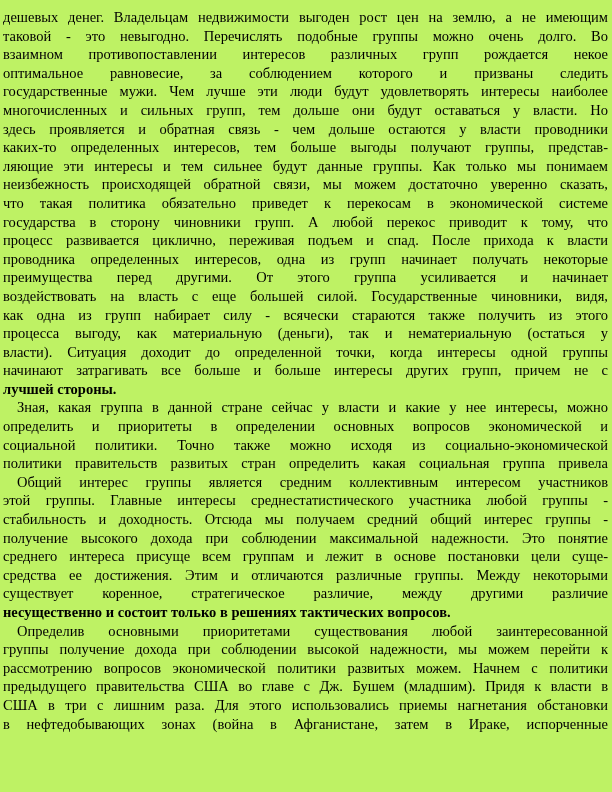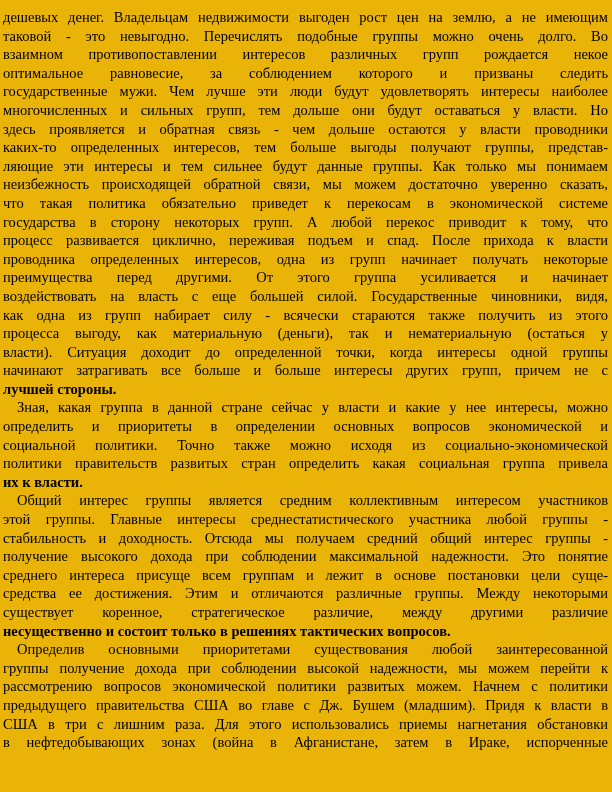--- a/index.html
+++ b/index.html
@@ -8,21 +8,21 @@
     height: 792px;
     background: #ffffff;
     overflow: hidden;
   }
   .page {
     position: relative;
     width: 612px;
     height: 792px;
     box-sizing: border-box;
     padding: 8px 4px 0 3px;
-    background: #eab308;
+    background: #bef264;
   }
   .textblock { width: 605px; }
   .paragraph { margin: 0; padding: 0; }
   .line {
     font-family: "Liberation Serif", "DejaVu Serif", serif;
     font-size: 14.5px;
     color: #000000;
     height: 18.6px;
     line-height: 18.6px;
     text-align: justify;
@@ -48,37 +48,36 @@
         <div class="line">таковой - это невыгодно. Перечислять подобные группы можно очень долго. Во</div>
         <div class="line">взаимном противопоставлении интересов различных групп рождается некое</div>
         <div class="line">оптимальное равновесие, за соблюдением которого и призваны следить</div>
         <div class="line">государственные мужи. Чем лучше эти люди будут удовлетворять интересы наиболее</div>
         <div class="line">многочисленных и сильных групп, тем дольше они будут оставаться у власти. Но</div>
         <div class="line">здесь проявляется и обратная связь - чем дольше остаются у власти проводники</div>
         <div class="line">каких-то определенных интересов, тем больше выгоды получают группы, представ-</div>
         <div class="line">ляющие эти интересы и тем сильнее будут данные группы. Как только мы понимаем</div>
         <div class="line">неизбежность происходящей обратной связи, мы можем достаточно уверенно сказать,</div>
         <div class="line">что такая политика обязательно приведет к перекосам в экономической системе</div>
-        <div class="line">государства в сторону некоторых групп. А любой перекос приводит к тому, что</div>
+        <div class="line">государства в сторону чиновники групп. А любой перекос приводит к тому, что</div>
         <div class="line">процесс развивается циклично, переживая подъем и спад. После прихода к власти</div>
         <div class="line">проводника определенных интересов, одна из групп начинает получать некоторые</div>
         <div class="line">преимущества перед другими. От этого группа усиливается и начинает</div>
         <div class="line">воздействовать на власть с еще большей силой. Государственные чиновники, видя,</div>
         <div class="line">как одна из групп набирает силу - всячески стараются также получить из этого</div>
         <div class="line">процесса выгоду, как материальную (деньги), так и нематериальную (остаться у</div>
         <div class="line">власти). Ситуация доходит до определенной точки, когда интересы одной группы</div>
         <div class="line">начинают затрагивать все больше и больше интересы других групп, причем не с</div>
         <div class="line para-end">лучшей стороны.</div>
       </div>
       <div class="paragraph">
         <div class="line first-indent">Зная, какая группа в данной стране сейчас у власти и какие у нее интересы, можно</div>
         <div class="line">определить и приоритеты в определении основных вопросов экономической и</div>
         <div class="line">социальной политики. Точно также можно исходя из социально-экономической</div>
         <div class="line">политики правительств развитых стран определить какая социальная группа привела</div>
-        <div class="line para-end">их к власти.</div>
       </div>
       <div class="paragraph">
         <div class="line first-indent">Общий интерес группы является средним коллективным интересом участников</div>
         <div class="line">этой группы. Главные интересы среднестатистического участника любой группы -</div>
         <div class="line">стабильность и доходность. Отсюда мы получаем средний общий интерес группы -</div>
         <div class="line">получение высокого дохода при соблюдении максимальной надежности. Это понятие</div>
         <div class="line">среднего интереса присуще всем группам и лежит в основе постановки цели суще-</div>
         <div class="line">средства ее достижения. Этим и отличаются различные группы. Между некоторыми</div>
         <div class="line">существует коренное, стратегическое различие, между другими различие</div>
         <div class="line para-end">несущественно и состоит только в решениях тактических вопросов.</div>

